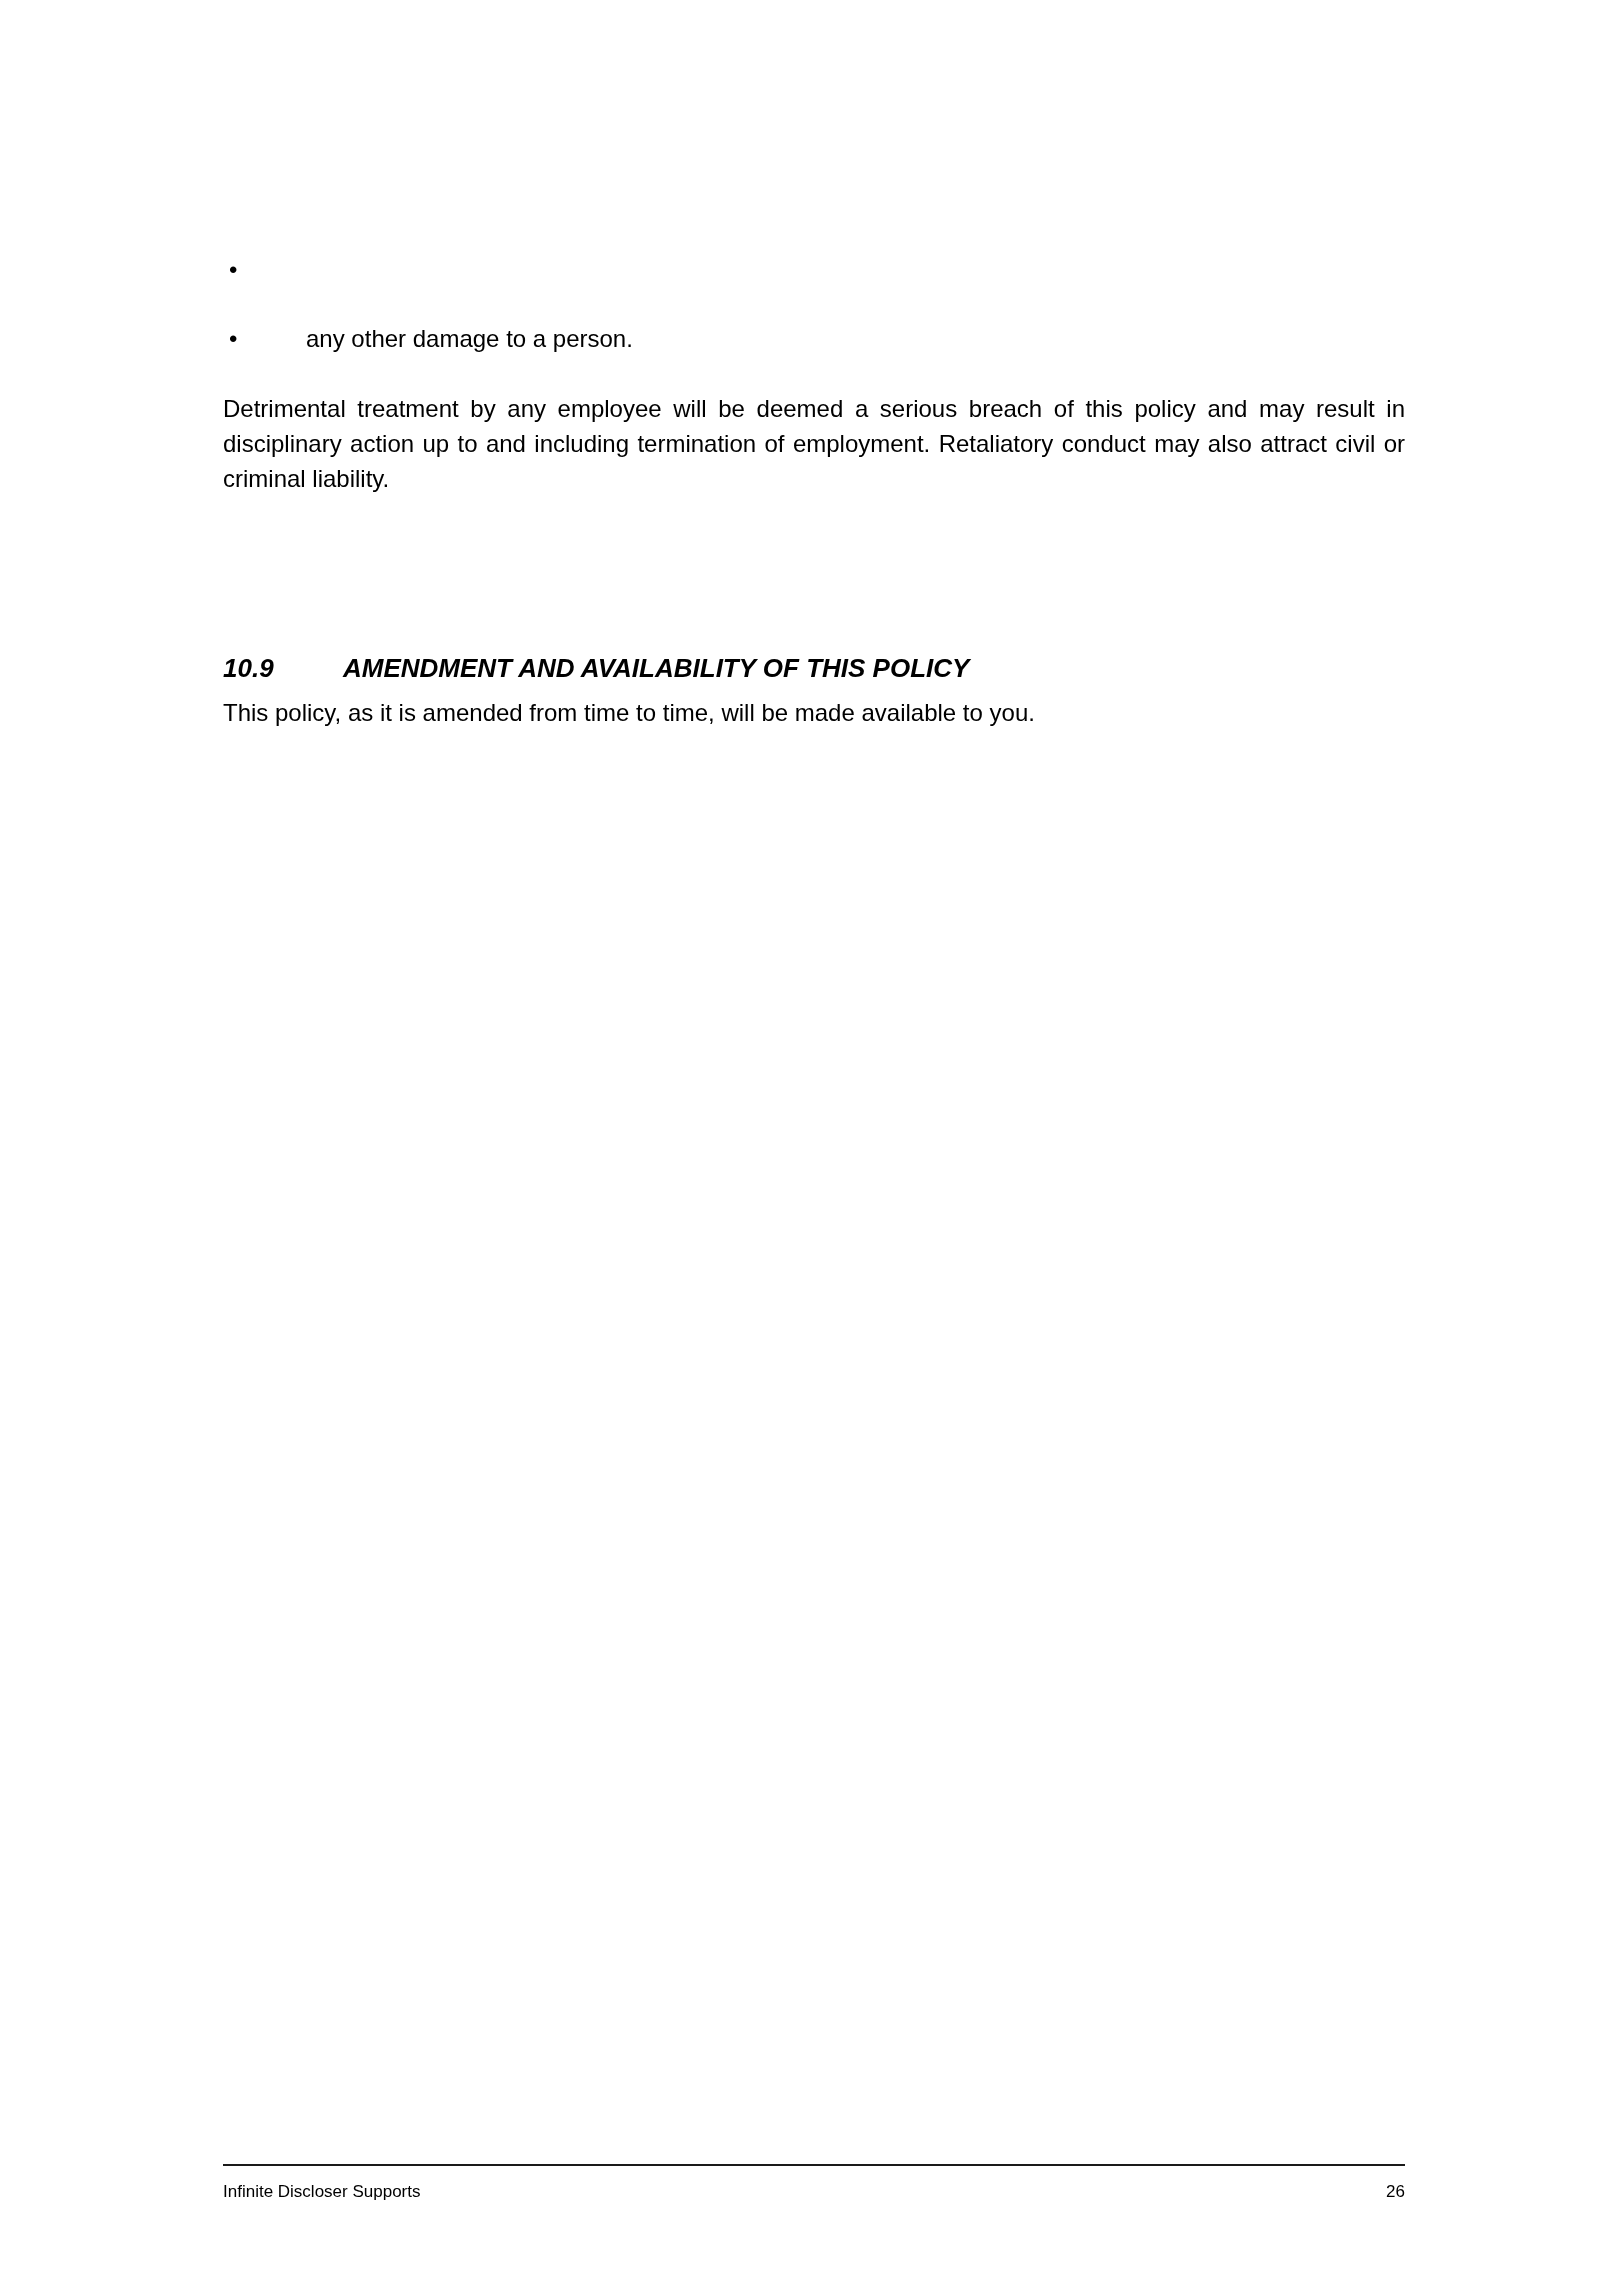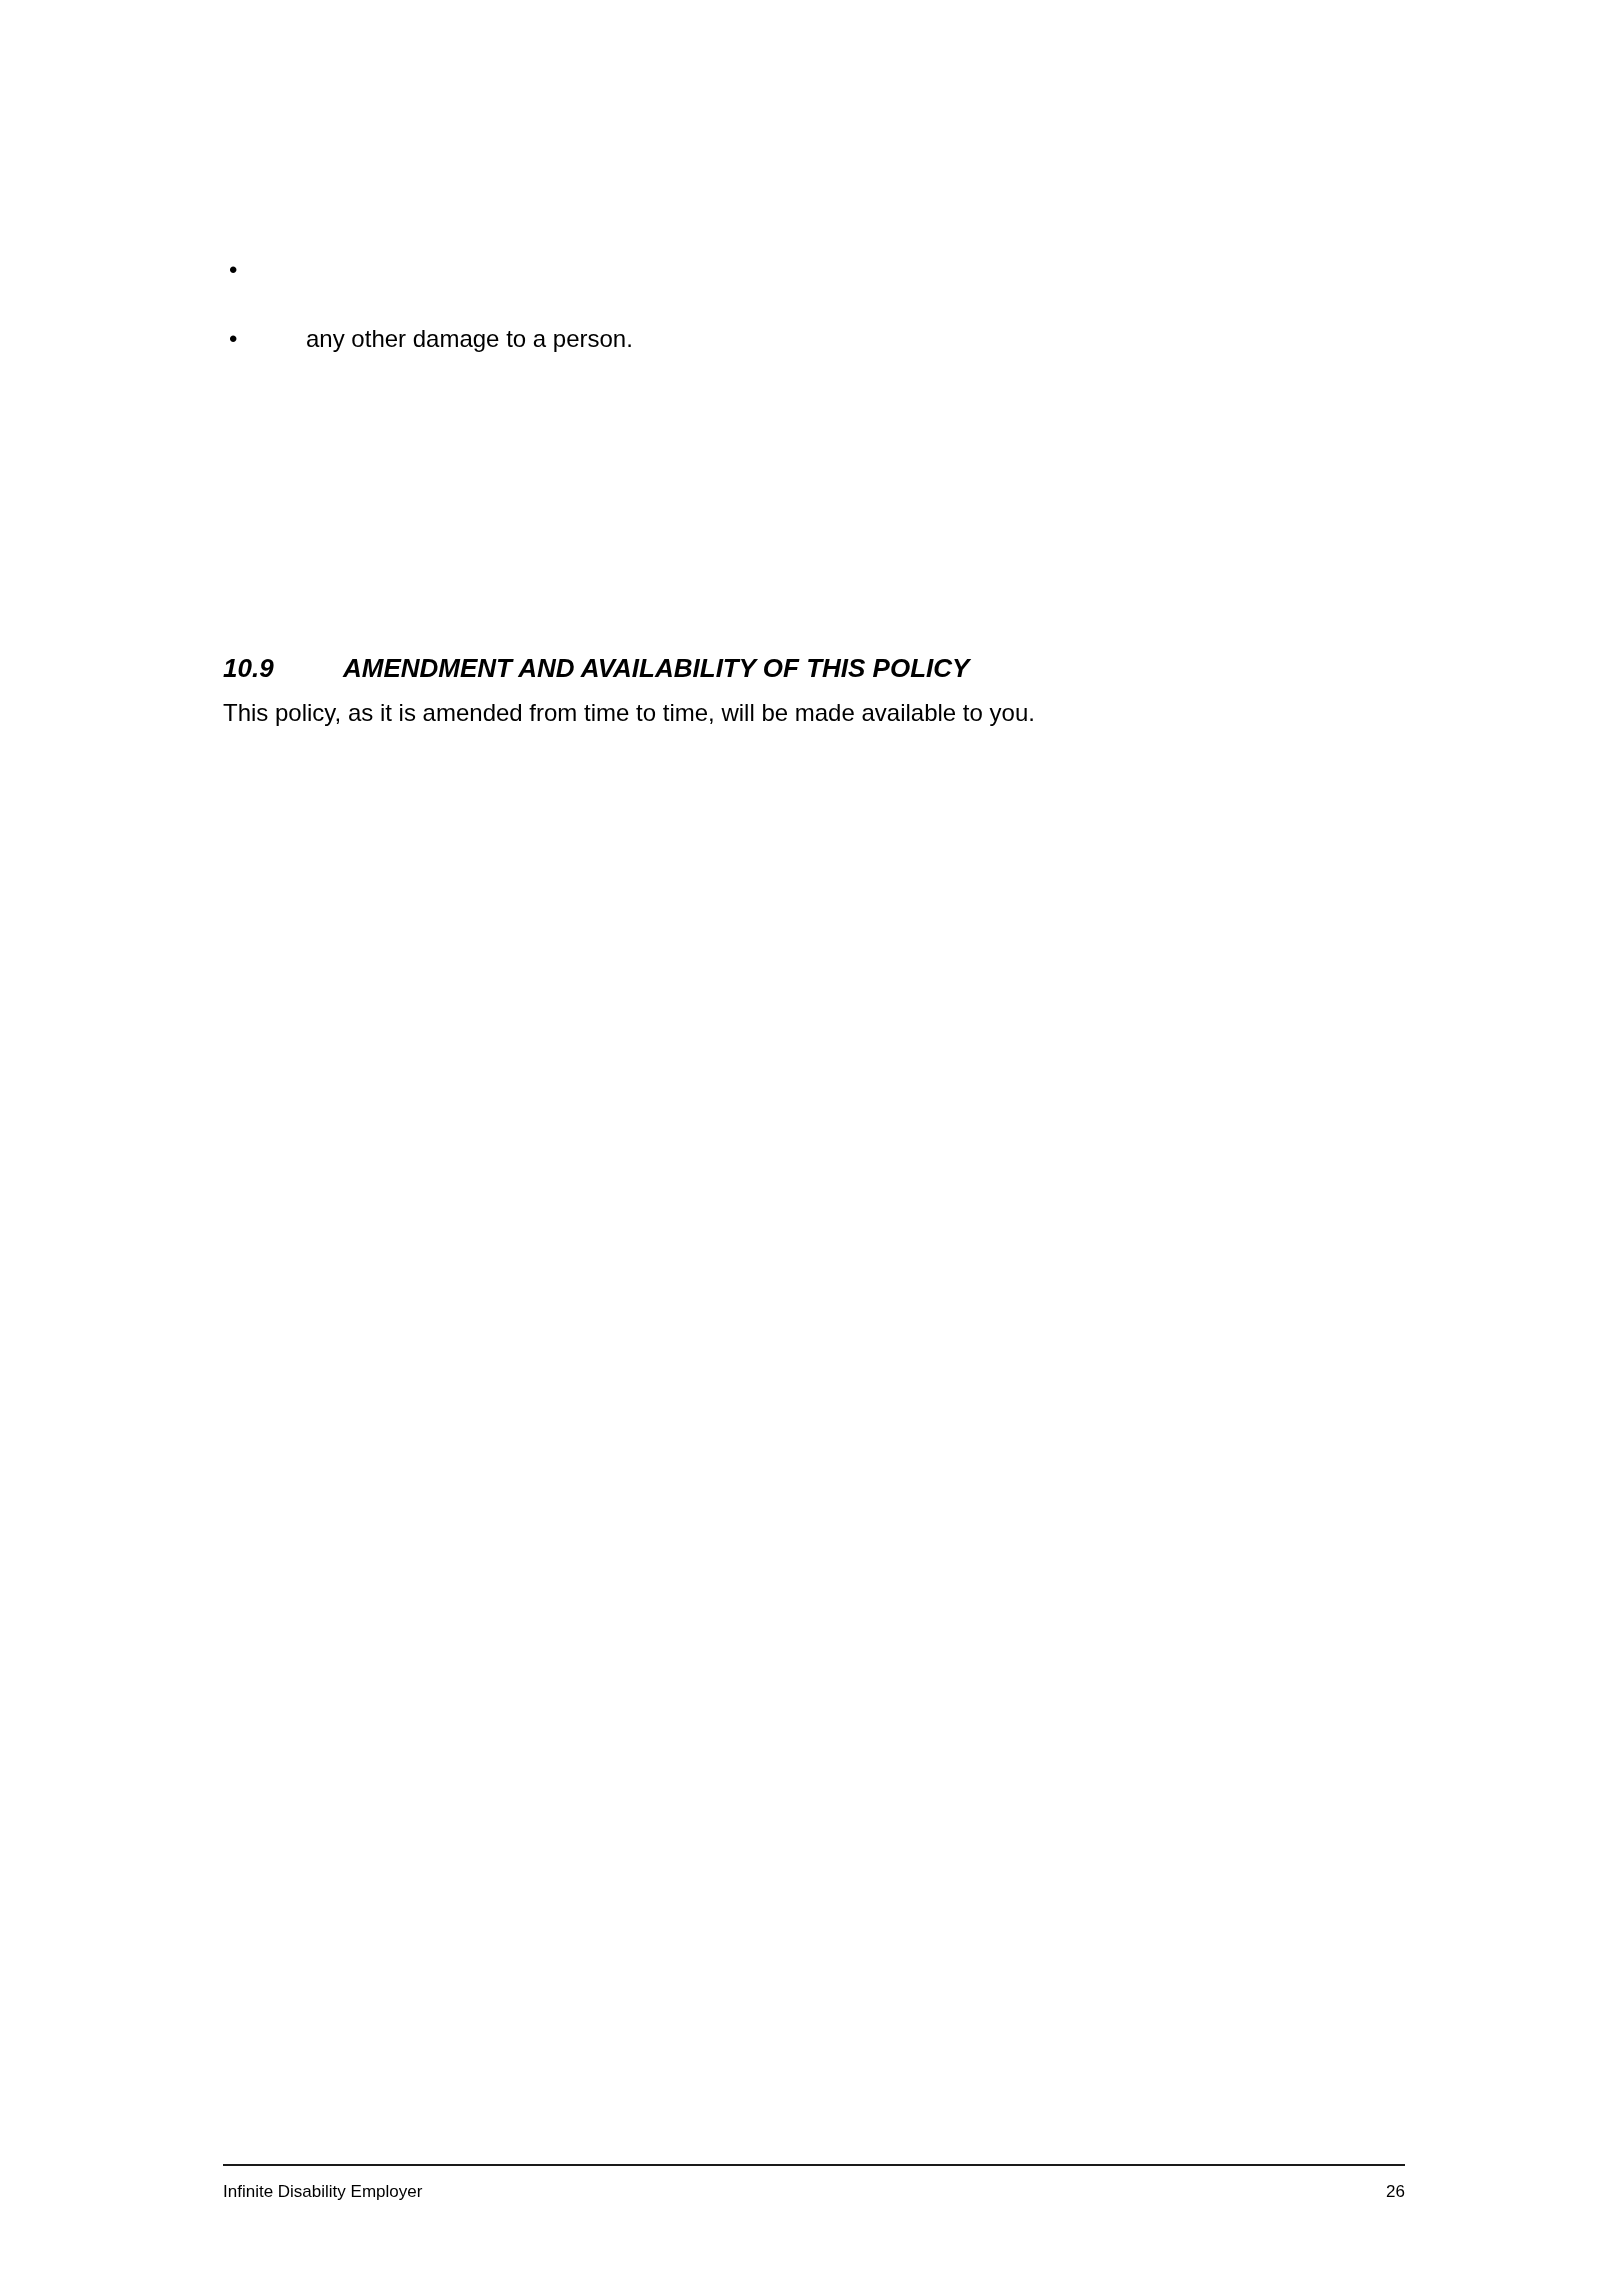--- a/index.html
+++ b/index.html
@@ -78,30 +78,31 @@
 
   <div class="block bullet-item" style="top: 252px;">
     <span class="bullet-glyph">•</span>
   </div>
 
   <div class="block bullet-item" style="top: 321px;">
     <span class="bullet-glyph">•</span>
     <span>any other damage to a person.</span>
   </div>
 
+  <div class="block para-justified" style="top: 391px;">Detrimental treatment by any employee will be deemed a serious breach of this policy and may result in disciplinary action up to and including termination of employment. Retaliatory conduct may also attract civil or criminal liability.</div>
 
 
   <div class="block section-heading" style="top: 651px; font-style: italic;">
     <span class="heading-number">10.9</span>
     <span class="heading-title">AMENDMENT AND AVAILABILITY OF THIS POLICY</span>
   </div>
 
   <div class="block" style="top: 695px;">This policy, as it is amended from time to time, will be made available to you.</div>
 
   <div class="footer-rule"></div>
 
   <div class="footer-row">
-    <span>Infinite Disability Employer</span>
+    <span>Infinite Discloser Supports</span>
     <span>26</span>
   </div>
 
 </div>
 
 
 </body></html>

